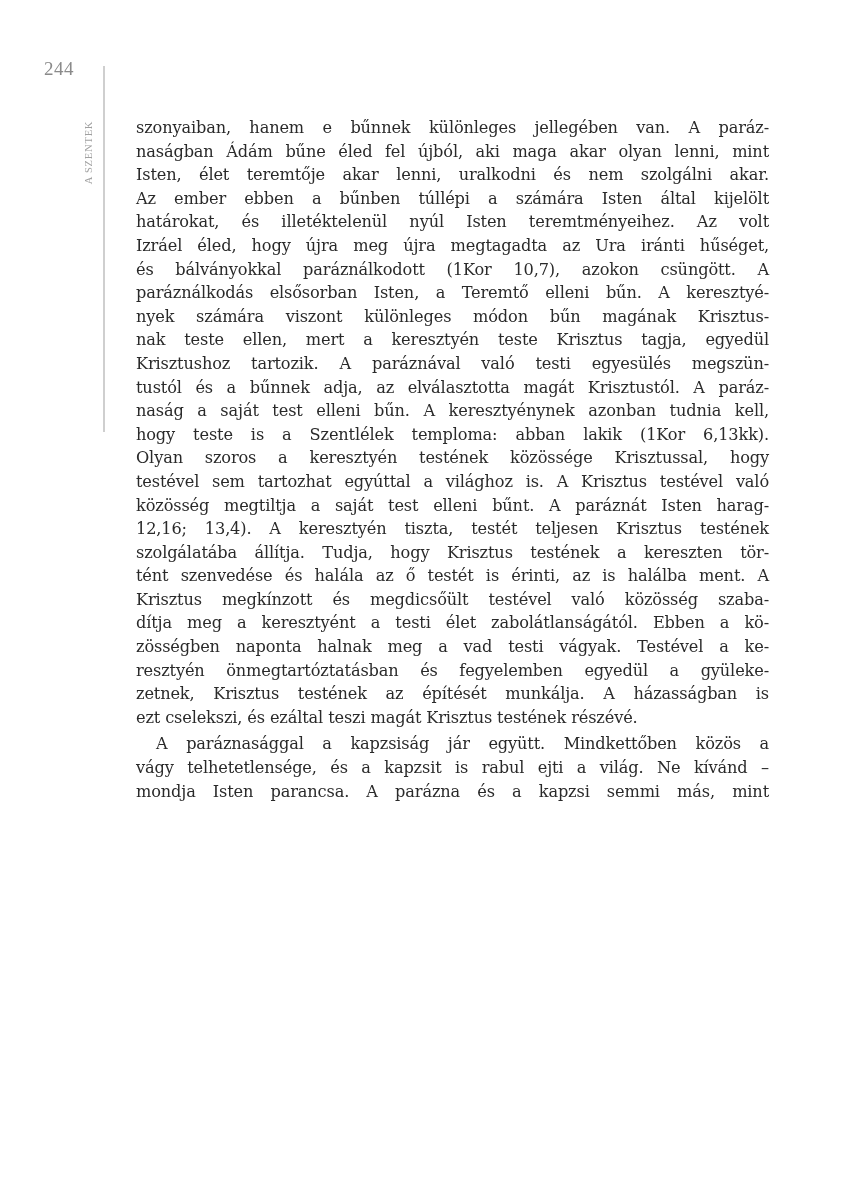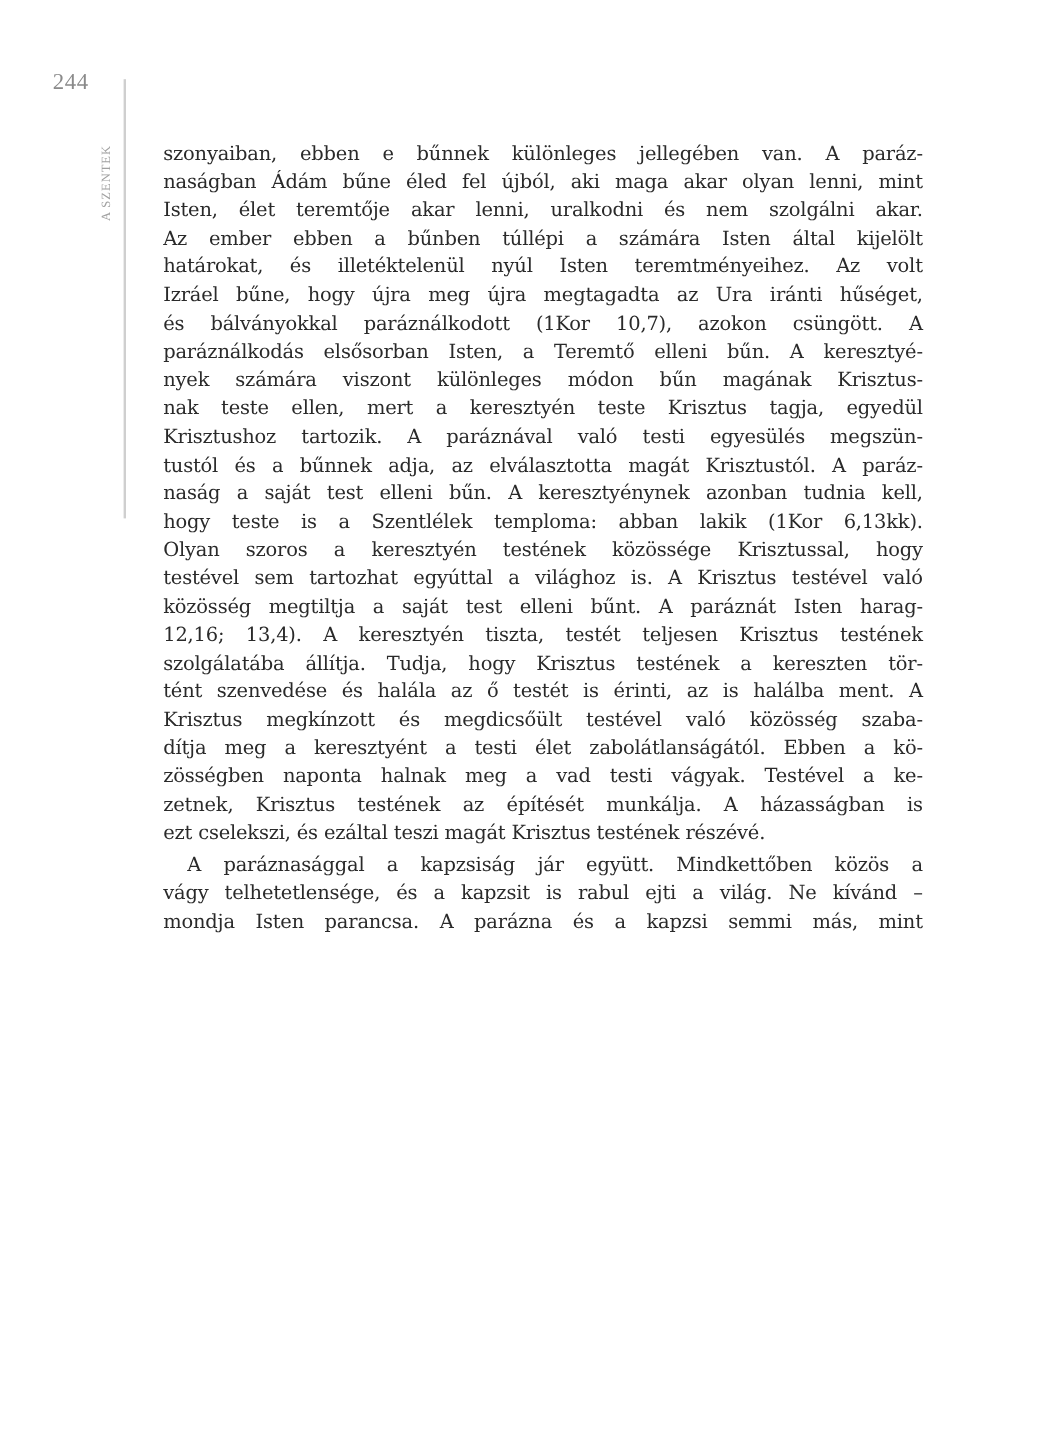--- a/index.html
+++ b/index.html
@@ -87,43 +87,44 @@
 <body>
 
 <div class="page-number">244</div>
 <div class="margin-rule"></div>
 <div class="running-head">
   <span>A SZENTEK</span>
 </div>
 
 <div class="body-text">
   <div>
-    <div class="line">szonyaiban, ebben e bűnnek különleges jellegében van. A paráz-</div>
+    <div class="line">szonyaiban, hanem e bűnnek különleges jellegében van. A paráz-</div>
     <div class="line">naságban Ádám bűne éled fel újból, aki maga akar olyan lenni, mint</div>
     <div class="line">Isten, élet teremtője akar lenni, uralkodni és nem szolgálni akar.</div>
     <div class="line">Az ember ebben a bűnben túllépi a számára Isten által kijelölt</div>
     <div class="line">határokat, és illetéktelenül nyúl Isten teremtményeihez. Az volt</div>
-    <div class="line">Izráel bűne, hogy újra meg újra megtagadta az Ura iránti hűséget,</div>
+    <div class="line">Izráel éled, hogy újra meg újra megtagadta az Ura iránti hűséget,</div>
     <div class="line">és bálványokkal paráználkodott (1Kor 10,7), azokon csüngött. A</div>
     <div class="line">paráználkodás elsősorban Isten, a Teremtő elleni bűn. A keresztyé-</div>
     <div class="line">nyek számára viszont különleges módon bűn magának Krisztus-</div>
     <div class="line">nak teste ellen, mert a keresztyén teste Krisztus tagja, egyedül</div>
     <div class="line">Krisztushoz tartozik. A paráznával való testi egyesülés megszün-</div>
     <div class="line">tustól és a bűnnek adja, az elválasztotta magát Krisztustól. A paráz-</div>
     <div class="line">naság a saját test elleni bűn. A keresztyénynek azonban tudnia kell,</div>
     <div class="line">hogy teste is a Szentlélek temploma: abban lakik (1Kor 6,13kk).</div>
     <div class="line">Olyan szoros a keresztyén testének közössége Krisztussal, hogy</div>
     <div class="line">testével sem tartozhat egyúttal a világhoz is. A Krisztus testével való</div>
     <div class="line">közösség megtiltja a saját test elleni bűnt. A paráznát Isten harag-</div>
     <div class="line">12,16; 13,4). A keresztyén tiszta, testét teljesen Krisztus testének</div>
     <div class="line">szolgálatába állítja. Tudja, hogy Krisztus testének a kereszten tör-</div>
     <div class="line">tént szenvedése és halála az ő testét is érinti, az is halálba ment. A</div>
     <div class="line">Krisztus megkínzott és megdicsőült testével való közösség szaba-</div>
     <div class="line">dítja meg a keresztyént a testi élet zabolátlanságától. Ebben a kö-</div>
     <div class="line">zösségben naponta halnak meg a vad testi vágyak. Testével a ke-</div>
+    <div class="line">resztyén önmegtartóztatásban és fegyelemben egyedül a gyüleke-</div>
     <div class="line">zetnek, Krisztus testének az építését munkálja. A házasságban is</div>
     <div class="line last">ezt cselekszi, és ezáltal teszi magát Krisztus testének részévé.</div>
   </div>
   <div class="para-gap"></div>
   <div>
     <div class="line indent">A paráznasággal a kapzsiság jár együtt. Mindkettőben közös a</div>
     <div class="line">vágy telhetetlensége, és a kapzsit is rabul ejti a világ. Ne kívánd –</div>
     <div class="line">mondja Isten parancsa. A parázna és a kapzsi semmi más, mint</div>
   </div>
 </div>

